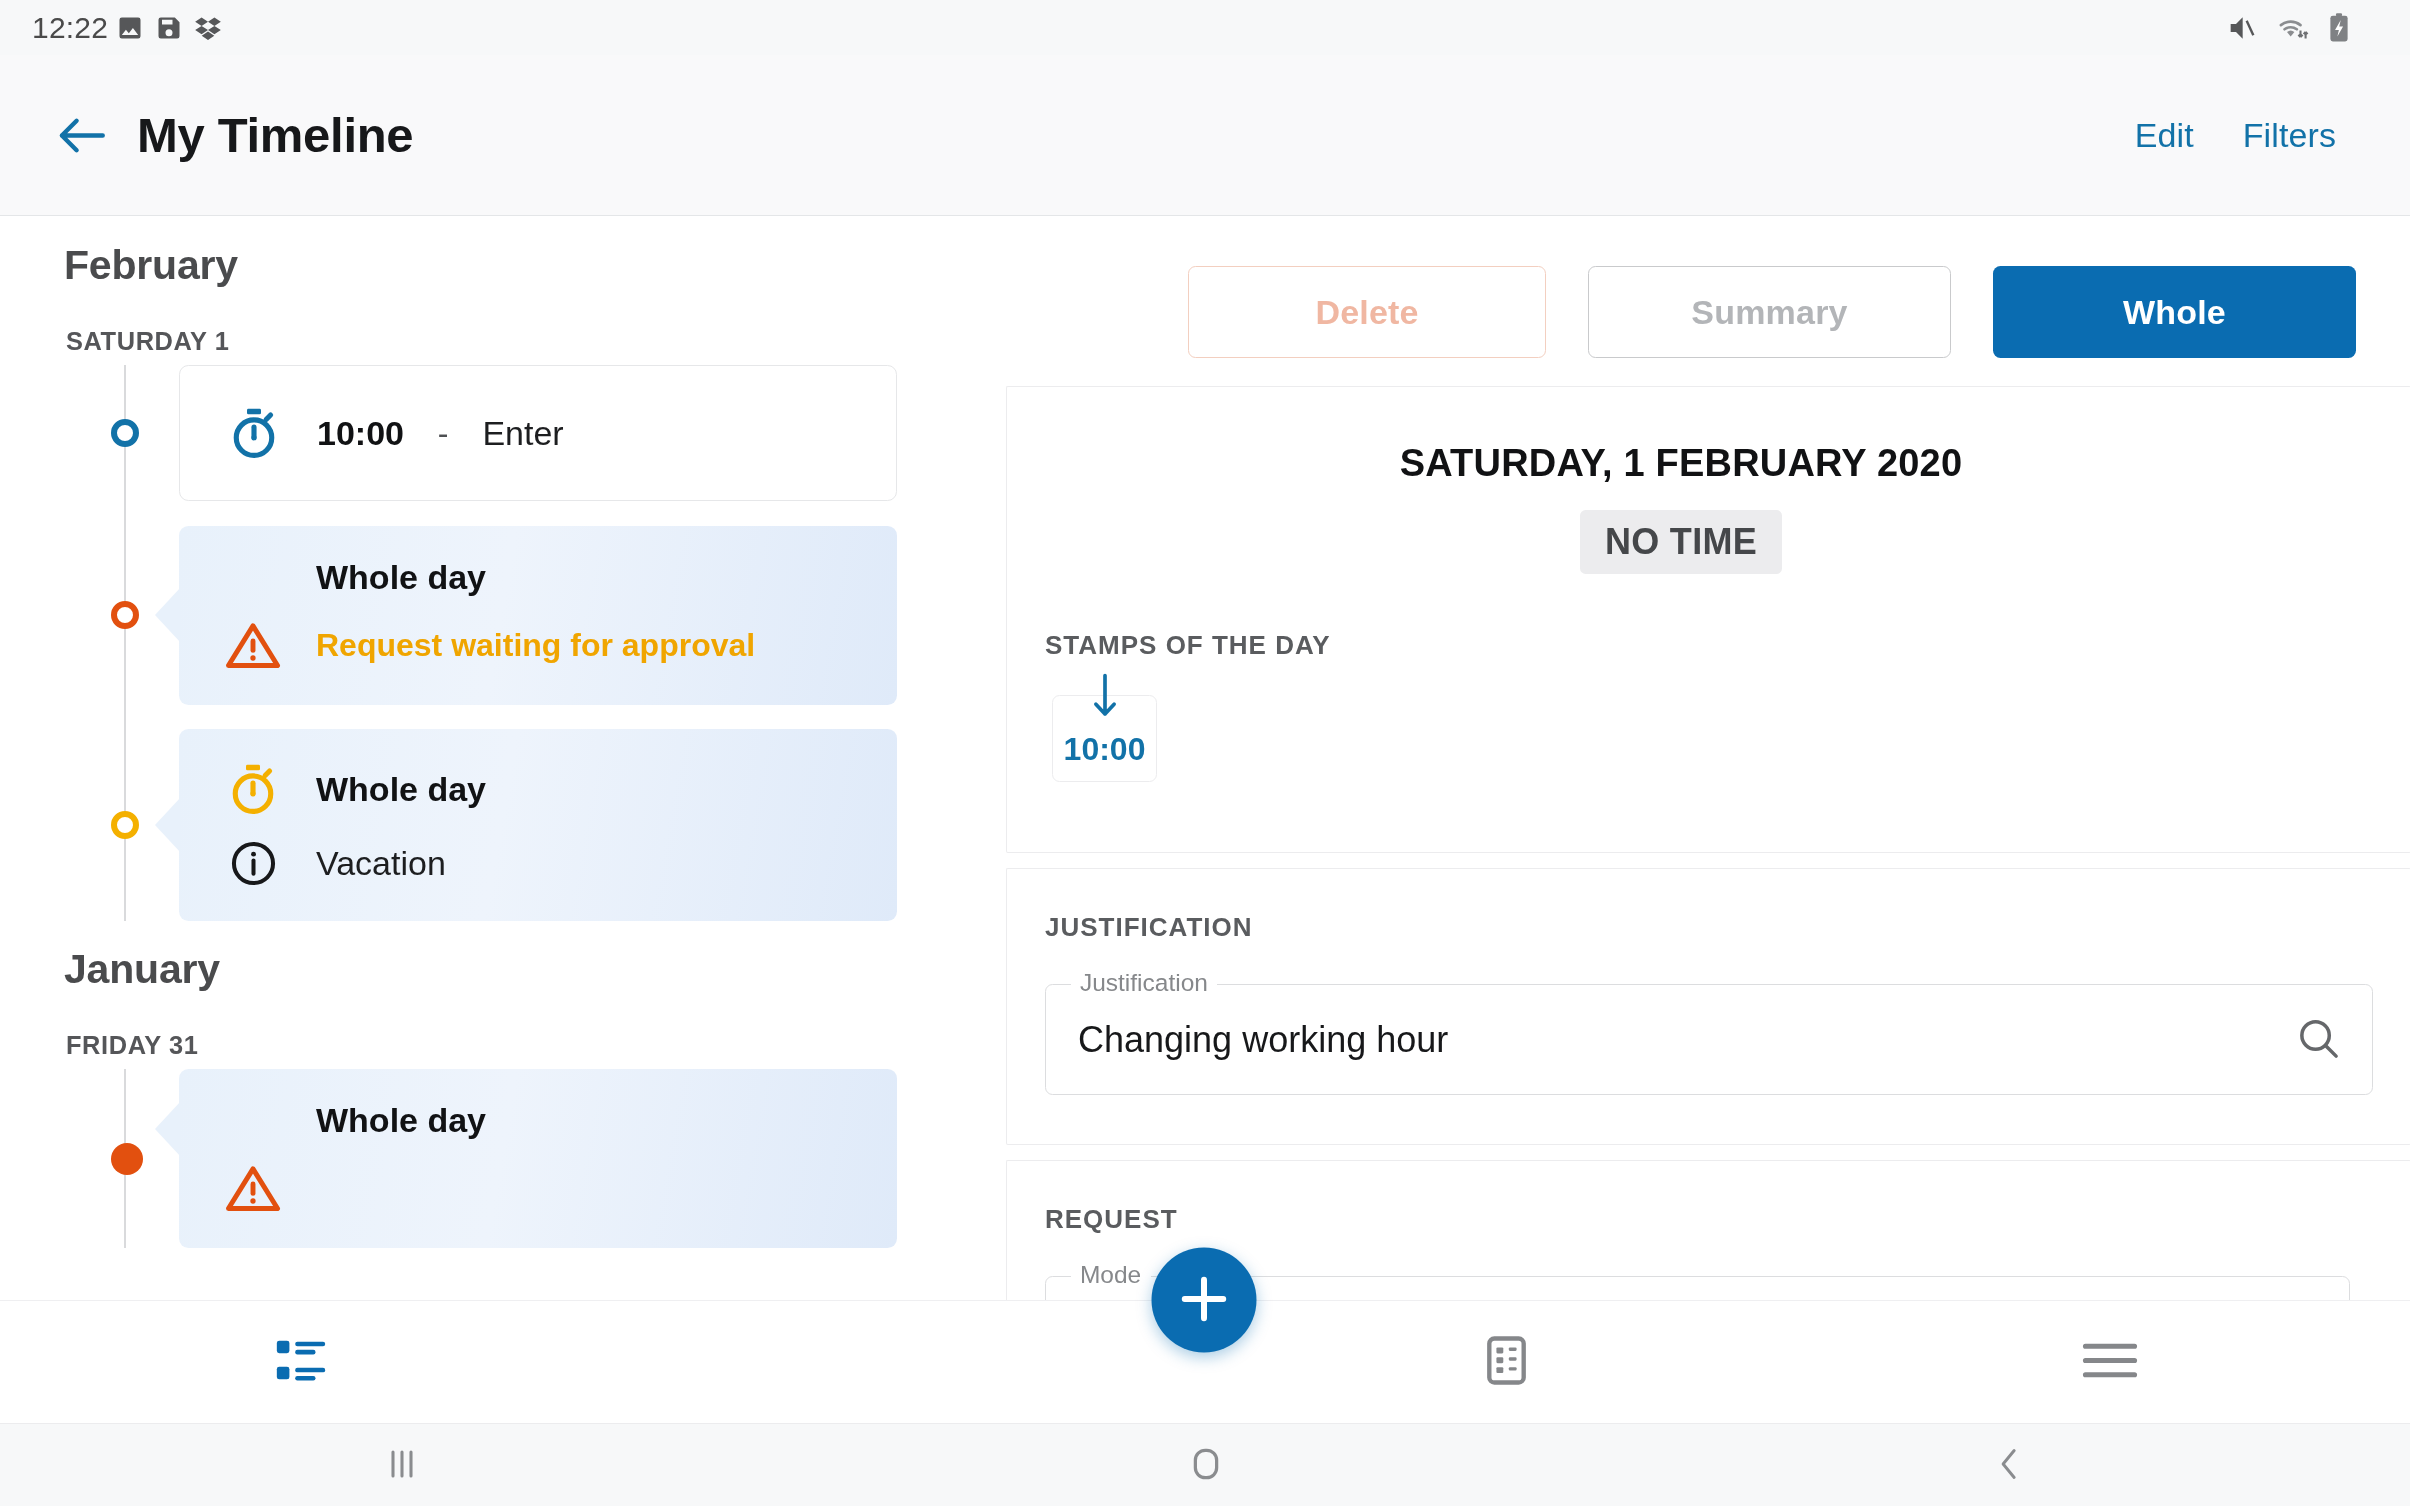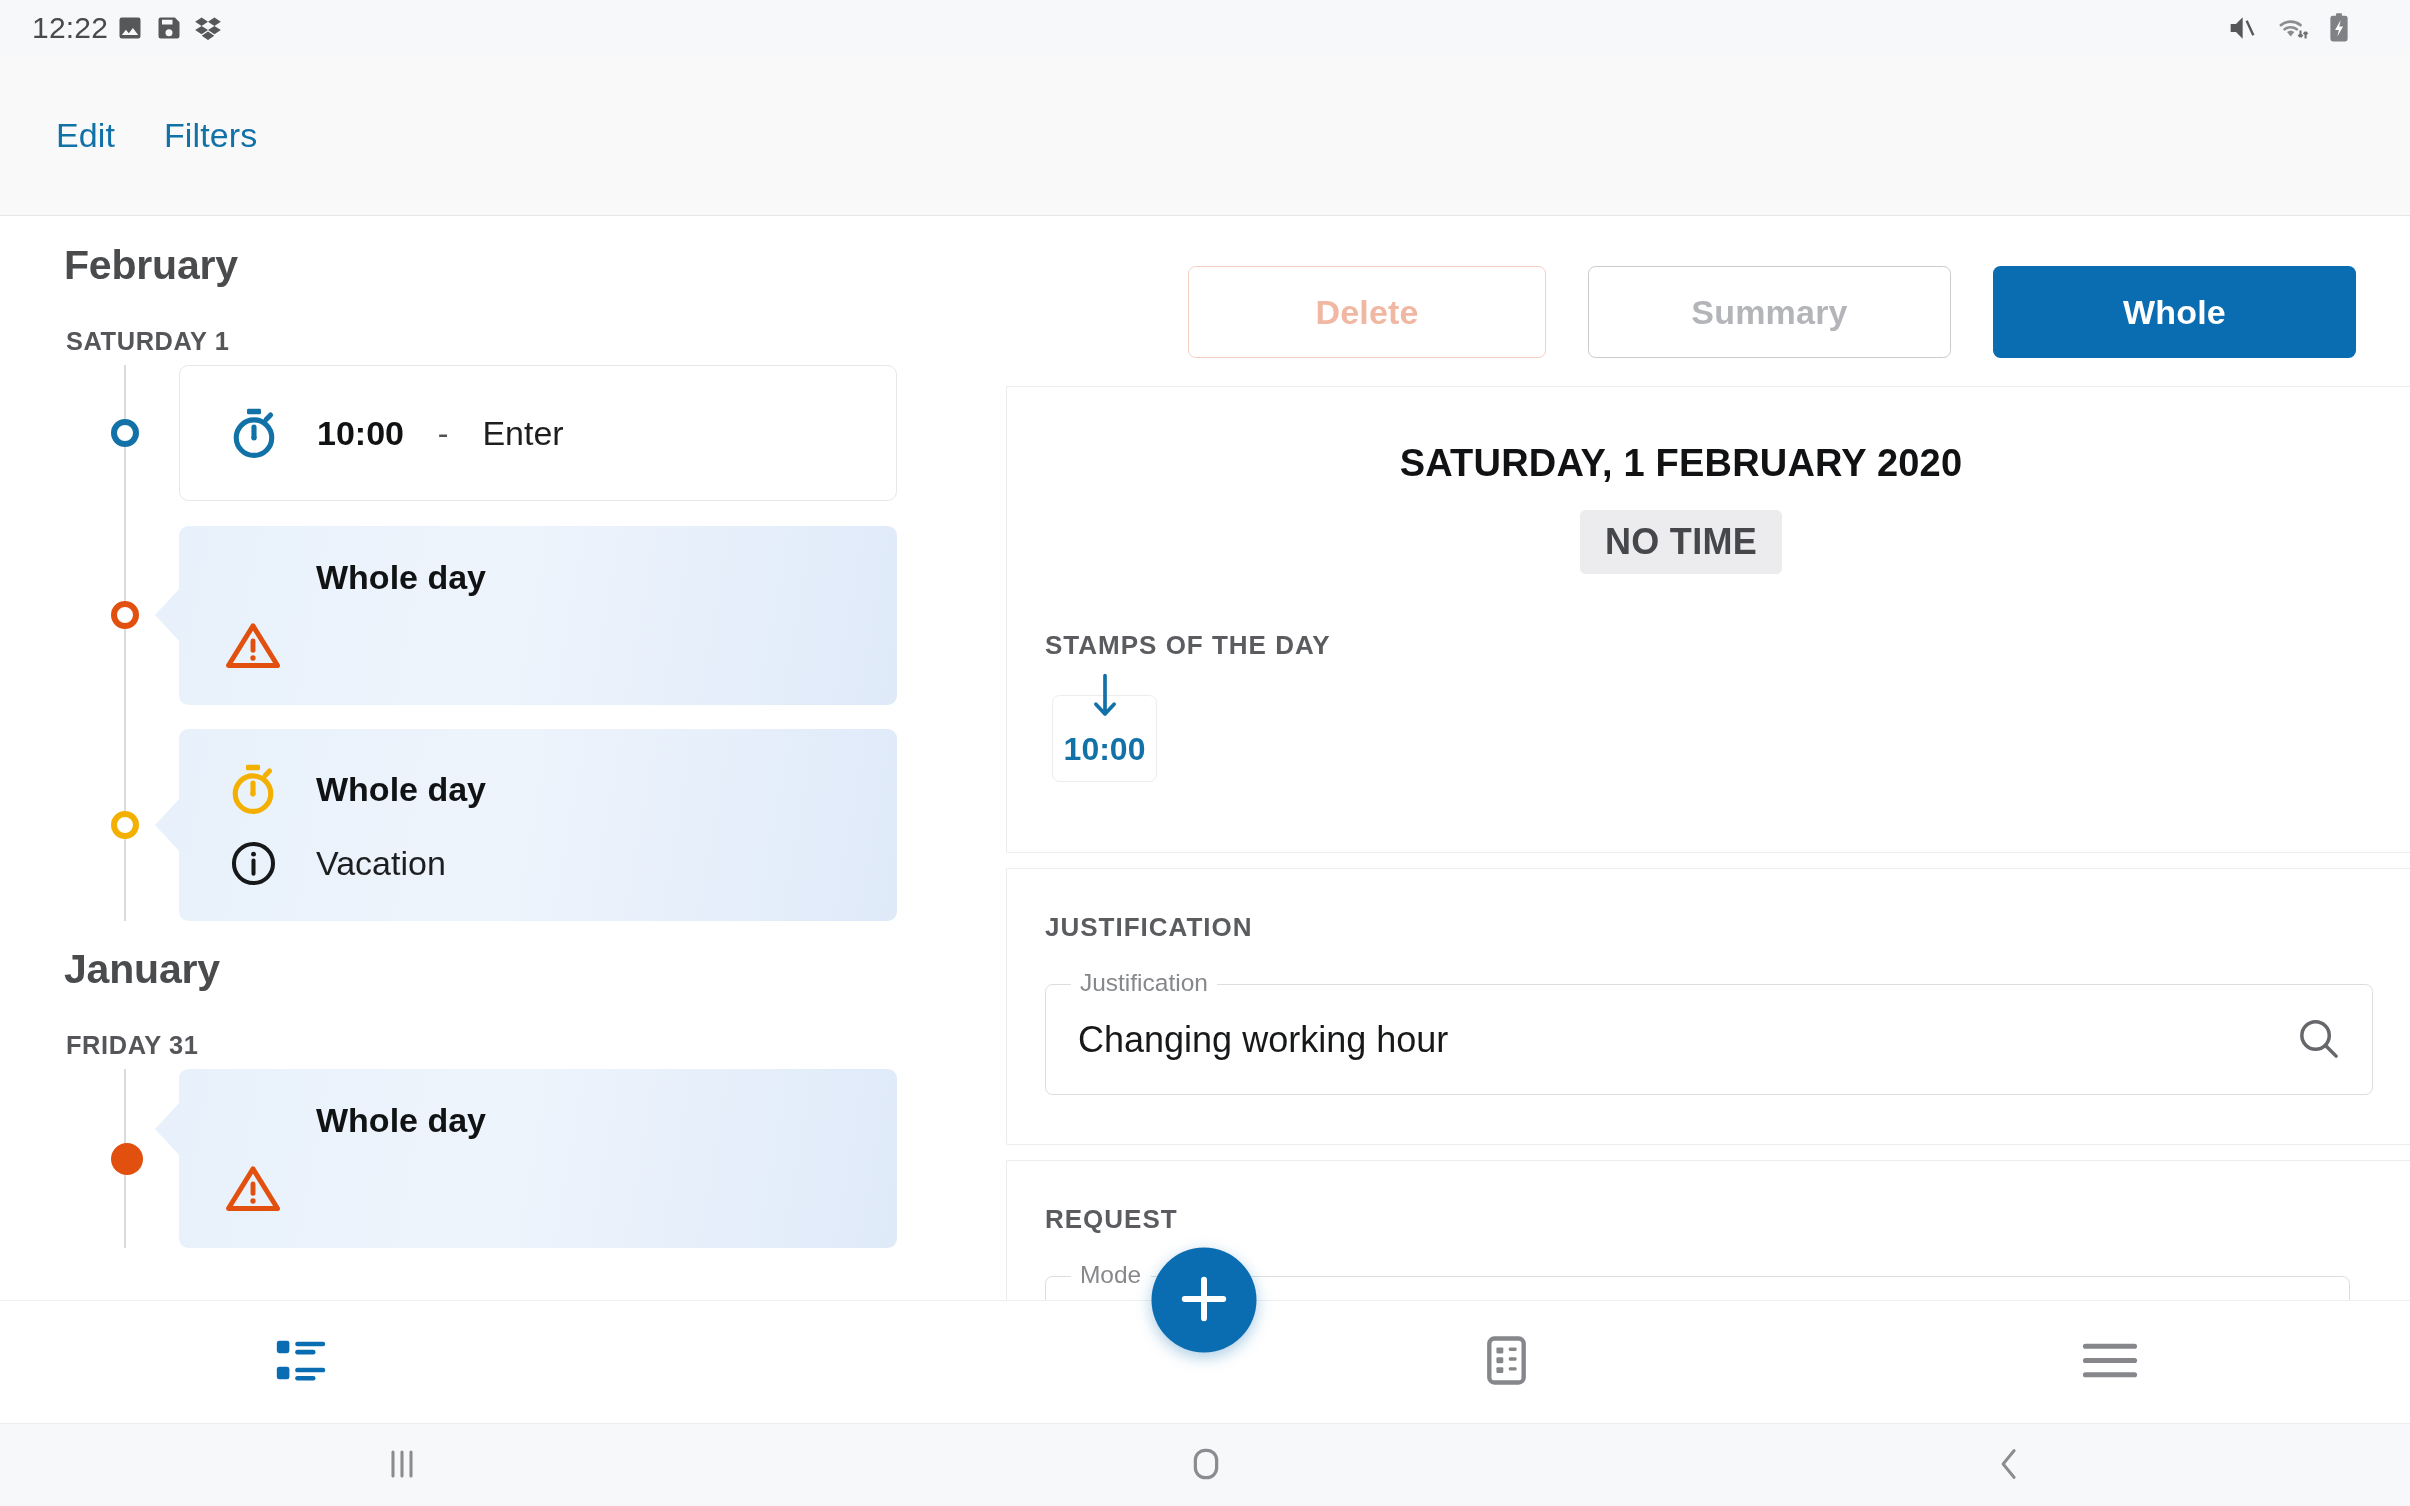--- a/index.html
+++ b/index.html
@@ -407,20 +407,28 @@
         <svg width="26" height="32" viewBox="0 0 18 26" fill="none">
           <rect x="2" y="3" width="14" height="21" rx="2" fill="#7f8184"></rect>
           <rect x="6.5" y="1" width="5" height="2.4" rx="1" fill="#7f8184"></rect>
           <path d="M10.4 6.5L5.8 14.6h3.1l-1.2 5.4 4.6-8.3H9.2l1.2-5.2z" fill="#ffffff"></path>
         </svg>
       </span>
     </div>
   </div>
 
   <div class="app-header">
+    <div class="header-left">
+      <span class="back-arrow">
+        <svg width="49" height="41" viewBox="0 0 30 24" fill="none">
+          <path d="M28 12H3M3 12l9-9M3 12l9 9" stroke="#1272a8" stroke-width="2.7" stroke-linecap="round" stroke-linejoin="round"></path>
+        </svg>
+      </span>
+      <span class="page-title">My Timeline</span>
+    </div>
     <div class="header-right">
       <span class="header-action">Edit</span>
       <span class="header-action">Filters</span>
     </div>
   </div>
 
   <div class="content">
 
     <div class="timeline-pane">
 
@@ -459,20 +467,21 @@
                 <span class="whole-day">Whole day</span>
               </div>
               <div class="stack-row">
                 <span class="icon-slot">
                   <svg width="58" height="55" viewBox="0 0 26 24" fill="none">
                     <path d="M13 3.2L24 21H2L13 3.2z" stroke="#e2500f" stroke-width="2.2" stroke-linejoin="round"></path>
                     <path d="M13 10v4.2" stroke="#e2500f" stroke-width="2.2" stroke-linecap="round"></path>
                     <circle cx="13" cy="17.6" r="1.2" fill="#e2500f"></circle>
                   </svg>
                 </span>
+                <span class="status-warn">Request waiting for approval</span>
               </div>
             </div>
           </div>
         </div>
 
         <div class="tl-row">
           <span class="tl-dot ring-yellow"></span>
           <div class="tl-card tinted">
             <div class="card-stack">
               <div class="stack-row">

